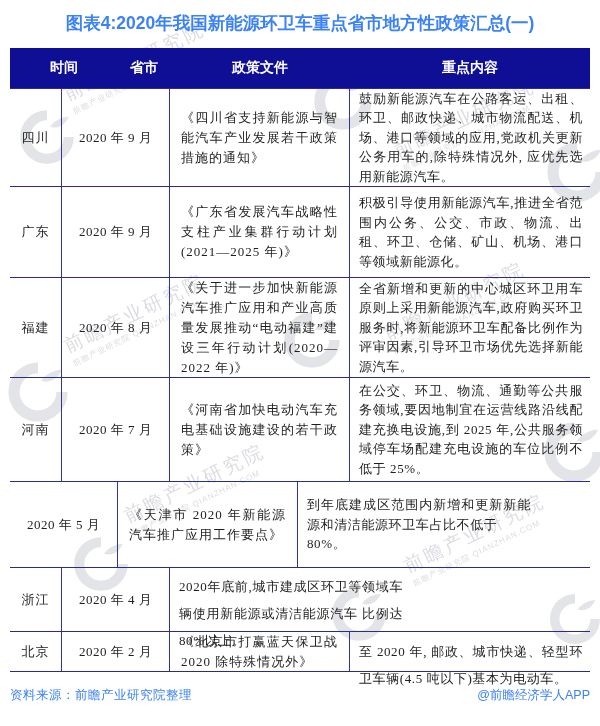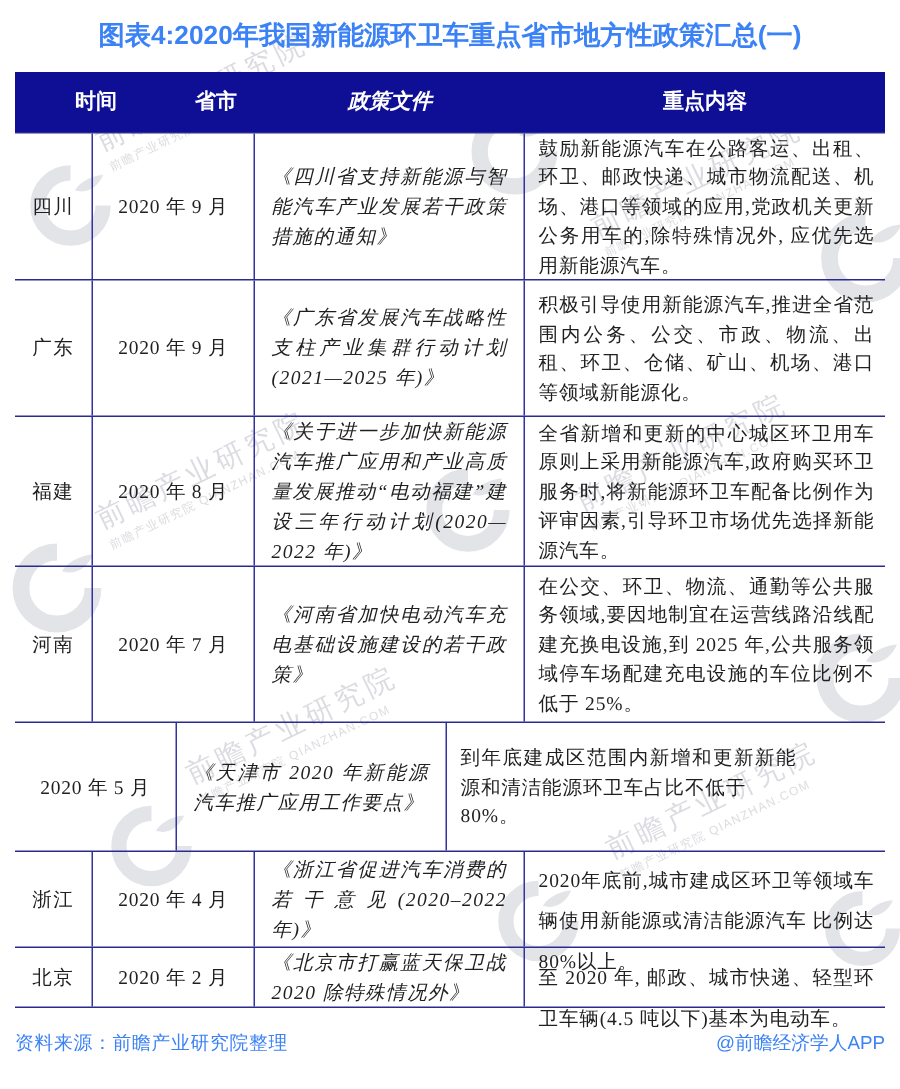--- a/index.html
+++ b/index.html
@@ -23,21 +23,21 @@
   
   .tbl { position:absolute; left:10px; top:48px; width:580px; z-index:1; }
   .tr { display:flex; width:100%; }
   .th-row { height:40px; background:#0f0f96; }
   .th { color:#ffffff; font-weight:700; font-size:14px;
     font-family:"Liberation Sans","DejaVu Sans",sans-serif;
     display:flex; align-items:center; justify-content:center; }
   .body-row { border-top:1.5px solid #2b2b8f; }
   .body-row:first-of-type { border-top:none; }
   .tbl-bottom { border-bottom:1.5px solid #2b2b8f; }
-  .c1 { width:52px; }  .c2 { width:108px; } .c3 { width:180px;font-style:italic; } .c4 { width:240px; }
+  .c1 { width:52px; }  .c2 { width:108px; } .c3 { width:180px; } .c4 { width:240px; }
   .td { display:flex; align-items:center; font-size:13px; color:#1f1f1f; }
   .td.c1, .td.c2, .td.c3 { border-right:1px solid #3333a0; }
   .td.c1 { justify-content:center; letter-spacing:1px; }
   .td.c2 { justify-content:center; letter-spacing:.5px; }
   .td.c3 p { width:100%; padding:2px 11px; text-align:justify; line-height:20px; letter-spacing:1px; }
   .td.c4 p { width:100%; padding:2px 7px 2px 9px; text-align:justify; line-height:19.5px;
     letter-spacing:.6px; white-space:pre-line; }
   .r0 { height:98px; } .r1 { height:91px; } .r2 { height:100px; } .r3 { height:104px; }
   .r4 { height:86px; } .r5 { height:64px; } .r6 { height:40px; }
   .r6 .td.c4 p, .r5 .td.c4 p { line-height:27px;margin-top:27px; }
@@ -161,23 +161,20 @@
         </div>
       <div class="td c4">
           <p>到年底建成区范围内新增和更新新能源和清洁能源环卫车占比不低于
 80%。</p>
         </div>
     </div>
 
     <div class="tr body-row r5">
       <div class="td c1">浙江</div>
       <div class="td c2">2020 年 4 月</div>
-      <div class="td c3">
-          <p>《浙江省促进汽车消费的若干意见(2020–2022 年)》</p>
-        </div>
       <div class="td c4">
           <p>2020年底前,城市建成区环卫等领域车辆使用新能源或清洁能源汽车 比例达80%以上。</p>
         </div>
     </div>
 
     <div class="tr body-row r6">
       <div class="td c1">北京</div>
       <div class="td c2">2020 年 2 月</div>
       <div class="td c3">
           <p>《北京市打赢蓝天保卫战2020 除特殊情况外》</p>

